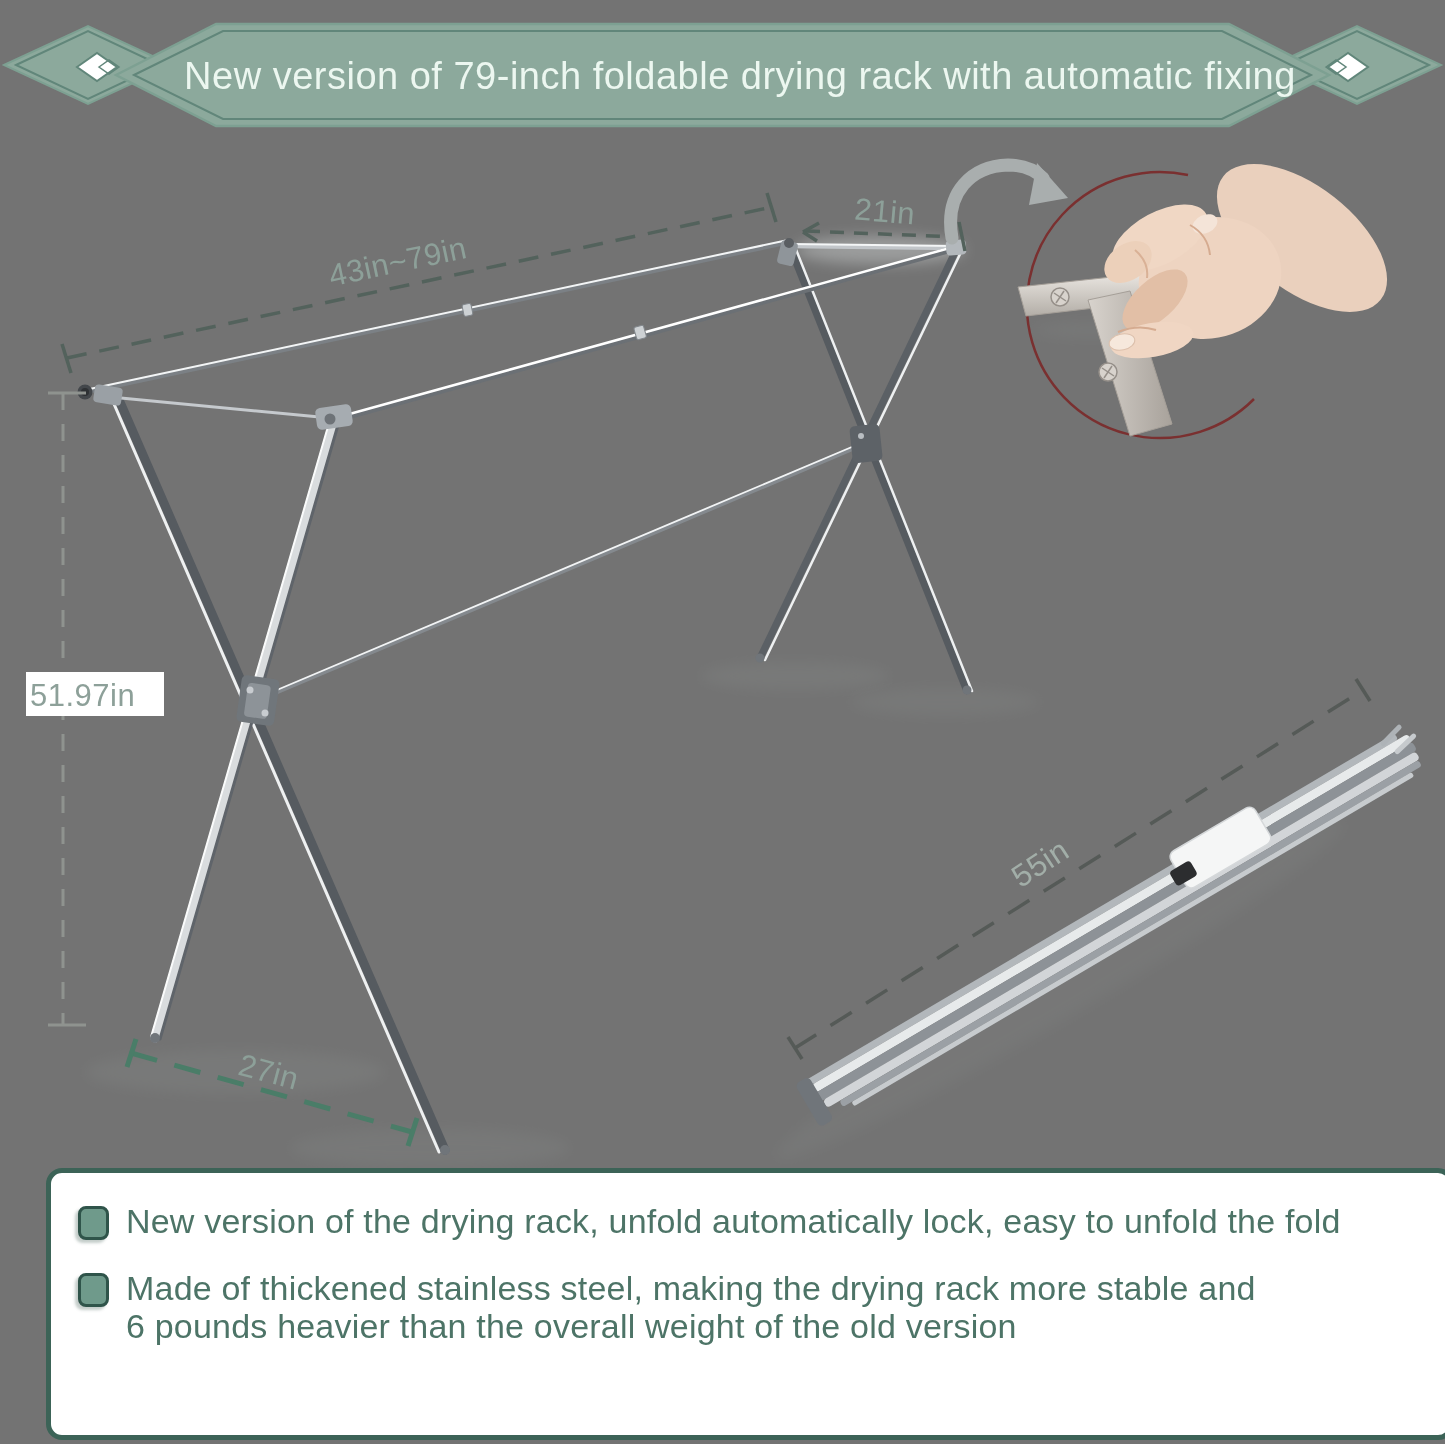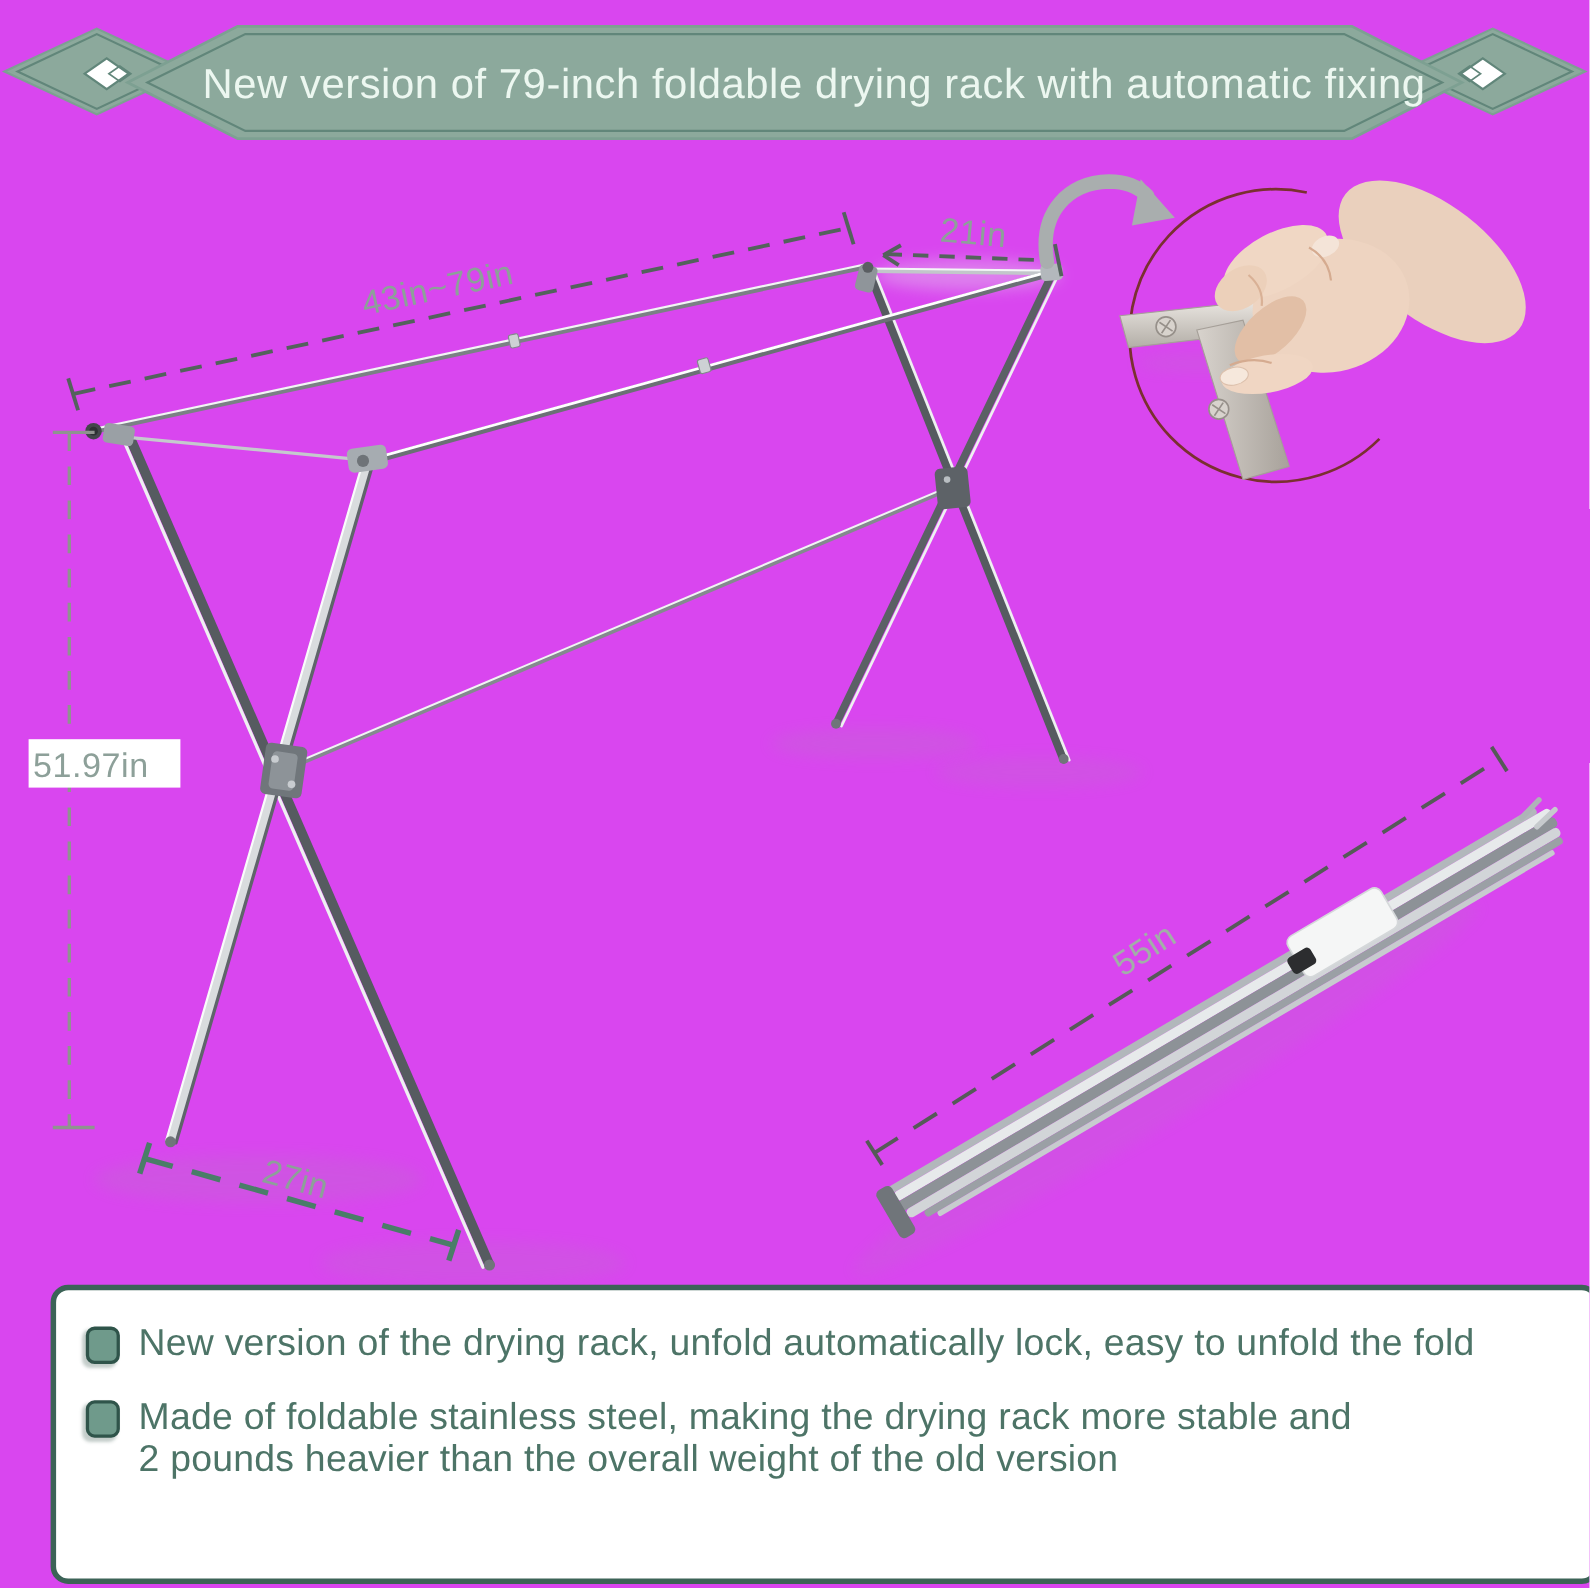--- a/index.html
+++ b/index.html
@@ -1,17 +1,17 @@
 <!DOCTYPE html>
 <html><head>
 <meta charset="utf-8">
 <style>
   html,body{margin:0;padding:0;background:#ffffff;}
   .stage{
-    position:relative;width:1445px;height:1444px;overflow:hidden;background:#d946ef;
+    position:relative;width:1445px;height:1444px;overflow:hidden;background:#737373;
     font-family:"Liberation Sans","DejaVu Sans",sans-serif;
   }
   svg.layer{position:absolute;left:0;top:0;}
   .banner-text{
     font-family:"Liberation Sans","DejaVu Sans",sans-serif;
     font-size:38px;fill:#ecf7f0;letter-spacing:.5px;
   }
   .dim{
     font-family:"Liberation Sans","DejaVu Sans",sans-serif;
     font-size:31px;fill:#8da099;letter-spacing:.5px;
@@ -247,19 +247,19 @@
   <div class="features-box">
     <div class="feat" style="top:30px">
       <div class="bullet"></div>
       <div class="ftext">
         <span>New version of the drying rack, unfold automatically lock, easy to unfold the fold</span>
       </div>
     </div>
     <div class="feat" style="top:97px">
       <div class="bullet"></div>
       <div class="ftext">
-        <span>Made of foldable stainless steel, making the drying rack more stable and</span>
-        <span>2 pounds heavier than the overall weight of the old version</span>
+        <span>Made of thickened stainless steel, making the drying rack more stable and</span>
+        <span>6 pounds heavier than the overall weight of the old version</span>
       </div>
     </div>
   </div>
 
 </div>
 
 </body></html>

